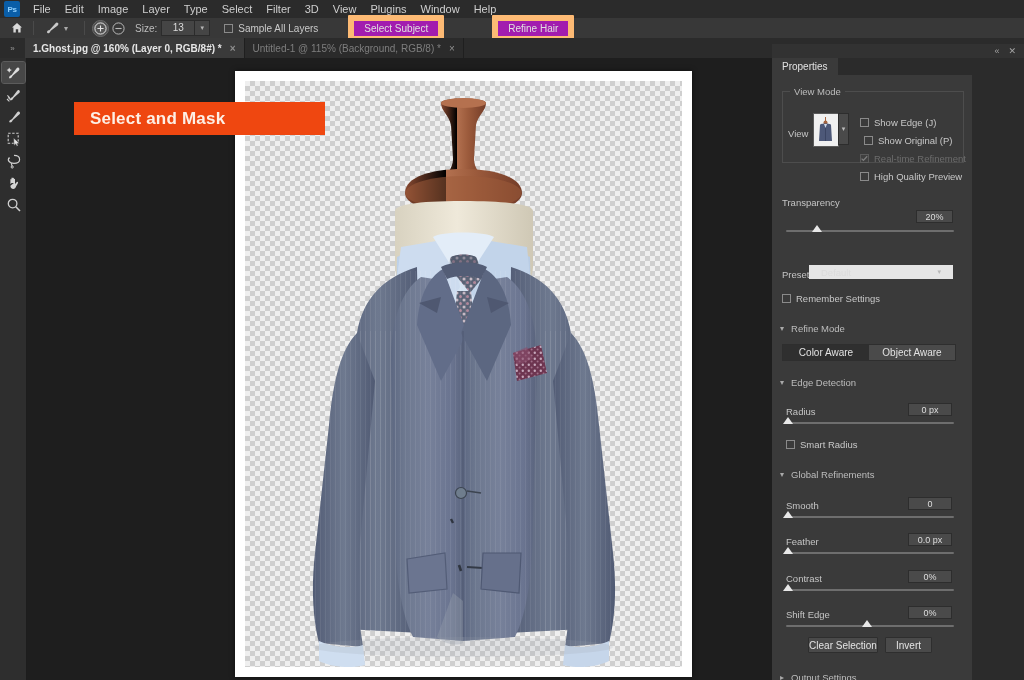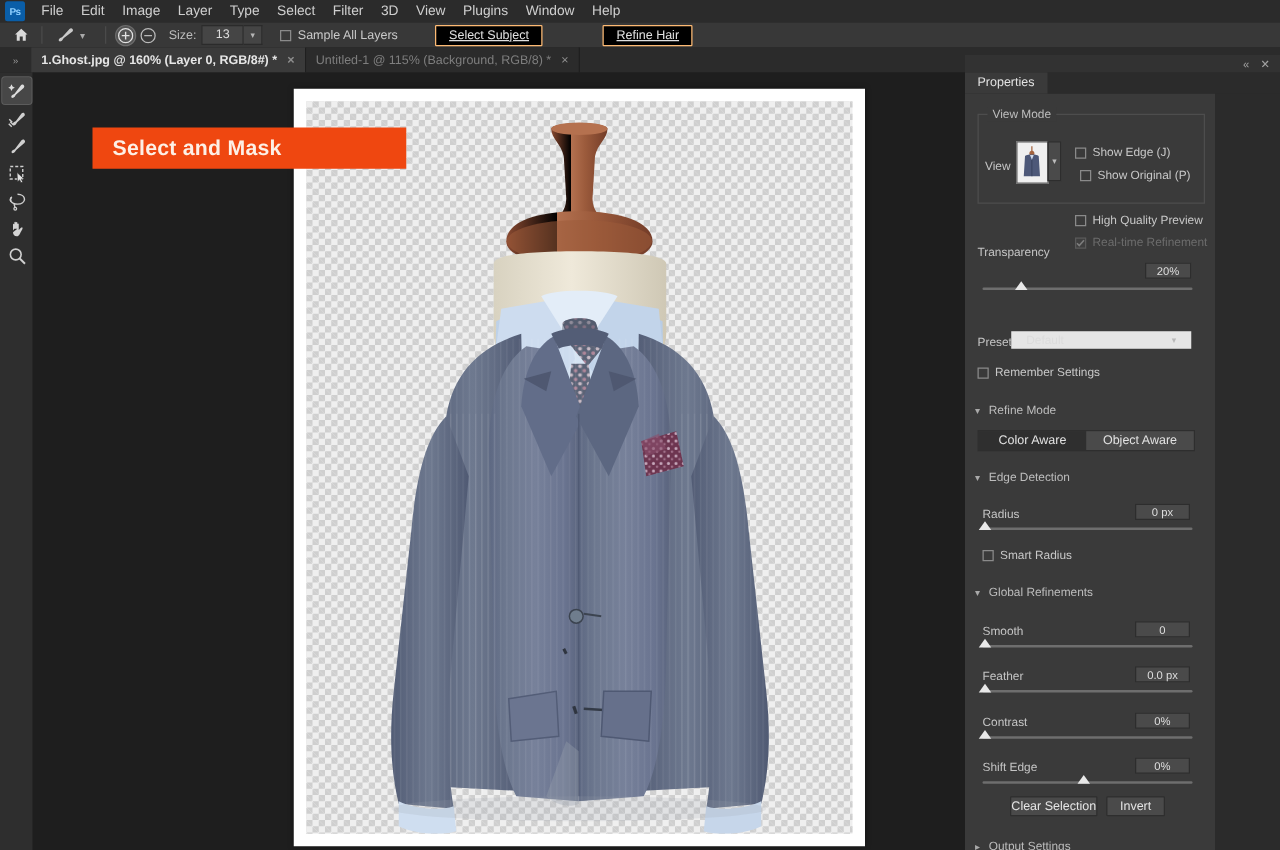--- a/index.html
+++ b/index.html
@@ -27,22 +27,22 @@
   .mode-btn{width:15px;height:15px;border-radius:50%;display:flex;align-items:center;justify-content:center;
             margin-left:3px;color:#d8d8d8;font-size:11px;}
   .mode-btn.sel{background:#555;outline:1px solid #6d6d6d;}
   .size-label{margin-left:9px;font-size:10px;color:#bdbdbd;}
   .size-field{margin-left:4px;width:32px;height:14px;background:#454545;border:1px solid #2b2b2b;color:#dcdcdc;
               font-size:10px;line-height:14px;text-align:center;}
   .size-drop{width:14px;height:14px;background:#454545;border:1px solid #2b2b2b;border-left:none;
              display:flex;align-items:center;justify-content:center;color:#b5b5b5;font-size:7px;}
   .cbx{width:9px;height:9px;border:1px solid #8a8a8a;background:#3a3a3a;display:inline-block;box-sizing:border-box;}
   .opt-check{display:flex;align-items:center;gap:5px;margin-left:14px;font-size:10px;color:#c9c9c9;}
-  .opt-button{height:15px;padding:0 10px;background:#000000;border:1px solid #fdba74;color:#e0e0e0;font-size:10px;
-              display:flex;align-items:center;justify-content:center;border-radius:1px;text-decoration:underline;}
+  .opt-button{height:15px;padding:0 10px;background:#a21caf;border:6px solid #fdba74;color:#e0e0e0;font-size:10px;
+              display:flex;align-items:center;justify-content:center;border-radius:1px;}
   #select-subject-btn{margin-left:30px;}
   #refine-hair-btn{margin-left:48px;}
 
   
   .tabbar{position:absolute;left:0;top:38px;width:1024px;height:20px;background:#2b2b2b;display:flex;align-items:flex-end;}
   .tab-arrows{width:25px;height:20px;display:flex;align-items:center;justify-content:center;color:#9a9a9a;font-size:8px;}
   .tab{height:20px;display:flex;align-items:center;padding:0 8px;font-size:10px;background:#2b2b2b;color:#7e7e7e;
        border-right:1px solid #1f1f1f;}
   .tab.active{background:#3a3a3a;color:#e6e6e6;font-weight:bold;}
   .tab .x{margin-left:8px;font-size:10px;color:#8e8e8e;}
@@ -88,21 +88,21 @@
   .group-box{position:absolute;border:1px solid #4d4d4d;}
   .group-title{position:absolute;background:#3a3a3a;padding:0 4px;font-size:9.5px;color:#bdbdbd;}
 
   .lbl{position:absolute;font-size:9.5px;color:#c5c5c5;}
   .num-field{position:absolute;height:13px;background:#4a4a4a;border:1px solid #2d2d2d;color:#dedede;font-size:9px;
              display:flex;align-items:center;justify-content:center;box-sizing:border-box;}
   .slider-track{position:absolute;height:2px;background:#6e6e6e;border-radius:1px;}
   .slider-knob{position:absolute;width:0;height:0;border-left:5px solid transparent;border-right:5px solid transparent;
                border-bottom:7px solid #e8e8e8;}
   .chk-row{position:absolute;display:flex;align-items:center;gap:5px;font-size:9.5px;color:#c8c8c8;}
-  .chk-row.dim{color:#6c6c6c;margin-top:36px;}
+  .chk-row.dim{color:#6c6c6c;}
   .chk-row .cbx{border-color:#8a8a8a;}
   .chk-row.dim .cbx{border-color:#5a5a5a;background:#3f3f3f;}
 
   .sec-head{position:absolute;display:flex;align-items:center;gap:7px;font-size:9.5px;color:#bdbdbd;}
   .chev{font-size:8px;color:#a9a9a9;display:inline-block;}
 
   .seg{position:absolute;display:flex;border:1px solid #2e2e2e;}
   .seg-btn{height:15px;display:flex;align-items:center;justify-content:center;font-size:10px;color:#e2e2e2;
            background:#4a4a4a;}
   .seg-btn.on{background:#2f2f2f;}

